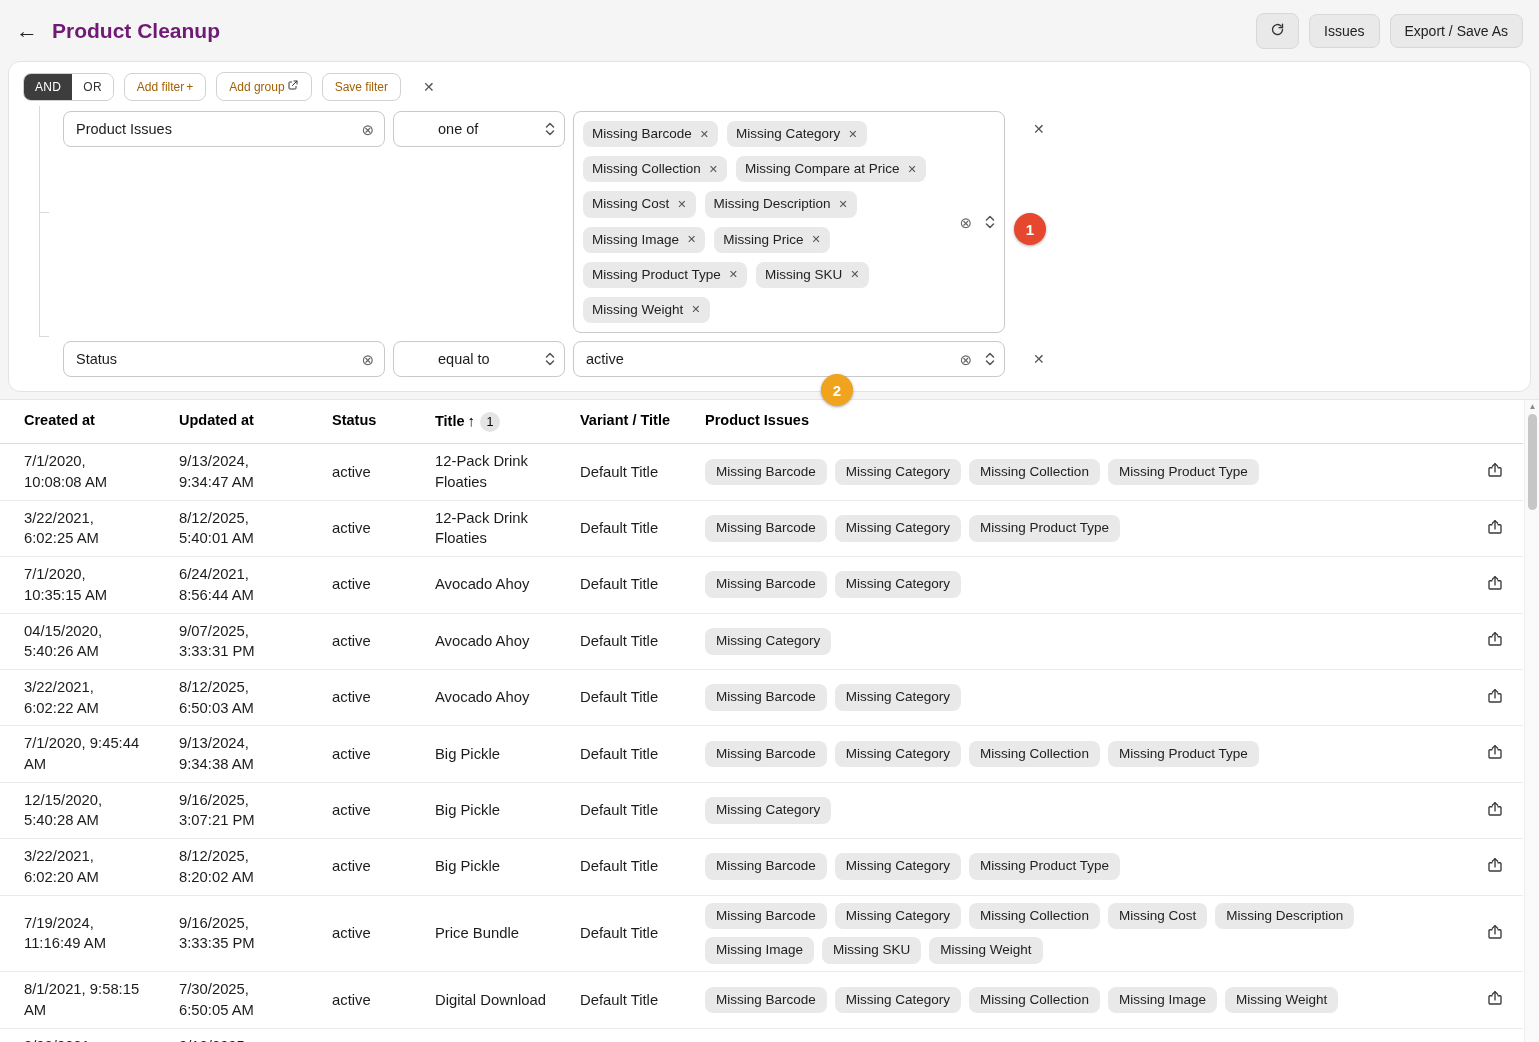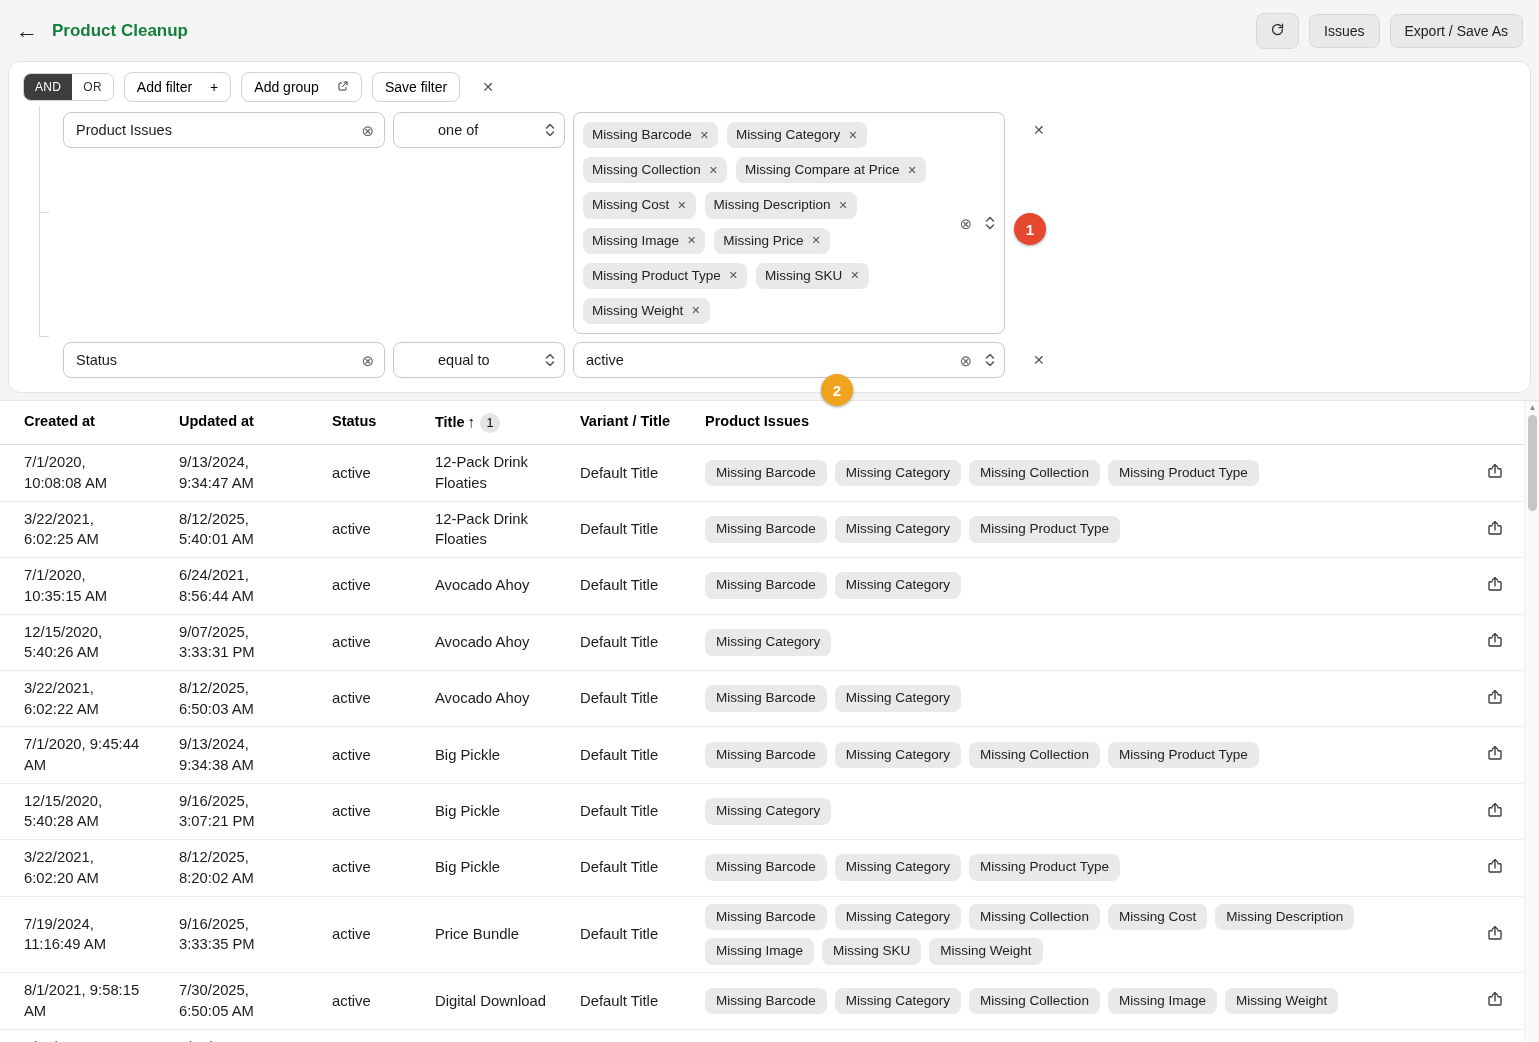--- a/index.html
+++ b/index.html
@@ -8,42 +8,42 @@
     background: #f5f5f5;
     font-family: "Liberation Sans", sans-serif;
     color: #1c1c1c;
     position: relative;
     overflow: hidden;
   }
 
   
   .app-header { display: flex; align-items: center; padding: 13px 16px 12px 16px; }
   .back-arrow { font-size: 22px; color: #222; margin-right: 14px; cursor: pointer; line-height: 1; }
-  .page-title { font-size: 17px; font-weight: 700; color: #15803d; }
+  .page-title { font-size: 21px; font-weight: 700; color: #701a75; }
   .hdr-spacer { flex: 1; }
   .hdr-btn {
     background: #e9e9e9; border: 1px solid #d8d8d8; border-radius: 8px;
     padding: 8px 14px; font-size: 14px; color: #222; margin-left: 10px;
     font-family: inherit; cursor: pointer; display: inline-flex; align-items: center; gap: 6px;
   }
   .hdr-btn.icon-only { padding: 8px 13px; }
 
   
   .filter-card {
     background: #fff; border: 1px solid #e3e3e3; border-radius: 12px;
     margin: 0 8px; padding: 10px 14px 14px 14px; position: relative; min-height: 300px;
   }
   .filter-toolbar { display: flex; align-items: center; gap: 10px; }
   .segmented { display: inline-flex; border: 1px solid #cfcfcf; border-radius: 8px; overflow: hidden; }
   .seg-btn { font-size: 12px; font-weight: 400; padding: 6px 11px; background: #fff; color: #333; border: none; font-family: inherit; cursor: pointer; letter-spacing: 0.3px; }
   .seg-btn.selected { background: #3d3d3d; color: #fff; }
   .flt-btn {
     background: #fff; border: 1px solid #d2d2d2; border-radius: 8px; padding: 6px 12px;
-    font-size: 14px; color: #000000; font-family: inherit; cursor: pointer;
-    display: inline-flex; align-items: center; gap: 18px;
+    font-size: 12px; color: #a16207; font-family: inherit; cursor: pointer;
+    display: inline-flex; align-items: center; gap: 2px;
   }
   .x-icon { color: #555; font-size: 14px; cursor: pointer; padding: 2px 4px; margin-left: 8px; }
 
   
   .tree-v { position: absolute; left: 30px; top: 44px; width: 1px; height: 230px; background: #d9d9d9; }
   .tree-h { position: absolute; left: 30px; width: 10px; height: 1px; background: #d9d9d9; }
   .tree-h.r1 { top: 150px; }
   .tree-h.r2 { top: 274px; }
 
   .filter-rows { margin: 10px 0 0 40px; display: flex; flex-direction: column; gap: 8px; }
@@ -353,21 +353,21 @@
           </td>
           <td class="c-open"><button class="open-btn">
               <svg width="18" height="18" viewBox="0 0 24 24" fill="none" stroke="#3a3a3a" stroke-width="1.8" stroke-linecap="round" stroke-linejoin="round">
                 <path d="M8 9H5.2A1.2 1.2 0 0 0 4 10.2v8.6A1.2 1.2 0 0 0 5.2 20h13.6a1.2 1.2 0 0 0 1.2-1.2v-8.6A1.2 1.2 0 0 0 18.8 9H16"></path>
                 <path d="M12 14.5V3.5"></path>
                 <path d="M8.5 7 12 3.5 15.5 7"></path>
               </svg>
             </button></td>
         </tr>
         <tr>
-          <td class="c-created">12/15/2020, 5:40:26 AM</td>
+          <td class="c-created">04/15/2020, 5:40:26 AM</td>
           <td class="c-updated">9/07/2025, 3:33:31 PM</td>
           <td class="c-status">active</td>
           <td class="c-title">Avocado Ahoy</td>
           <td class="c-variant">Default Title</td>
           <td class="c-issues">
             <div class="issue-chips">
               <span class="issue-chip">Missing Category</span>
             </div>
           </td>
           <td class="c-open"><button class="open-btn">

